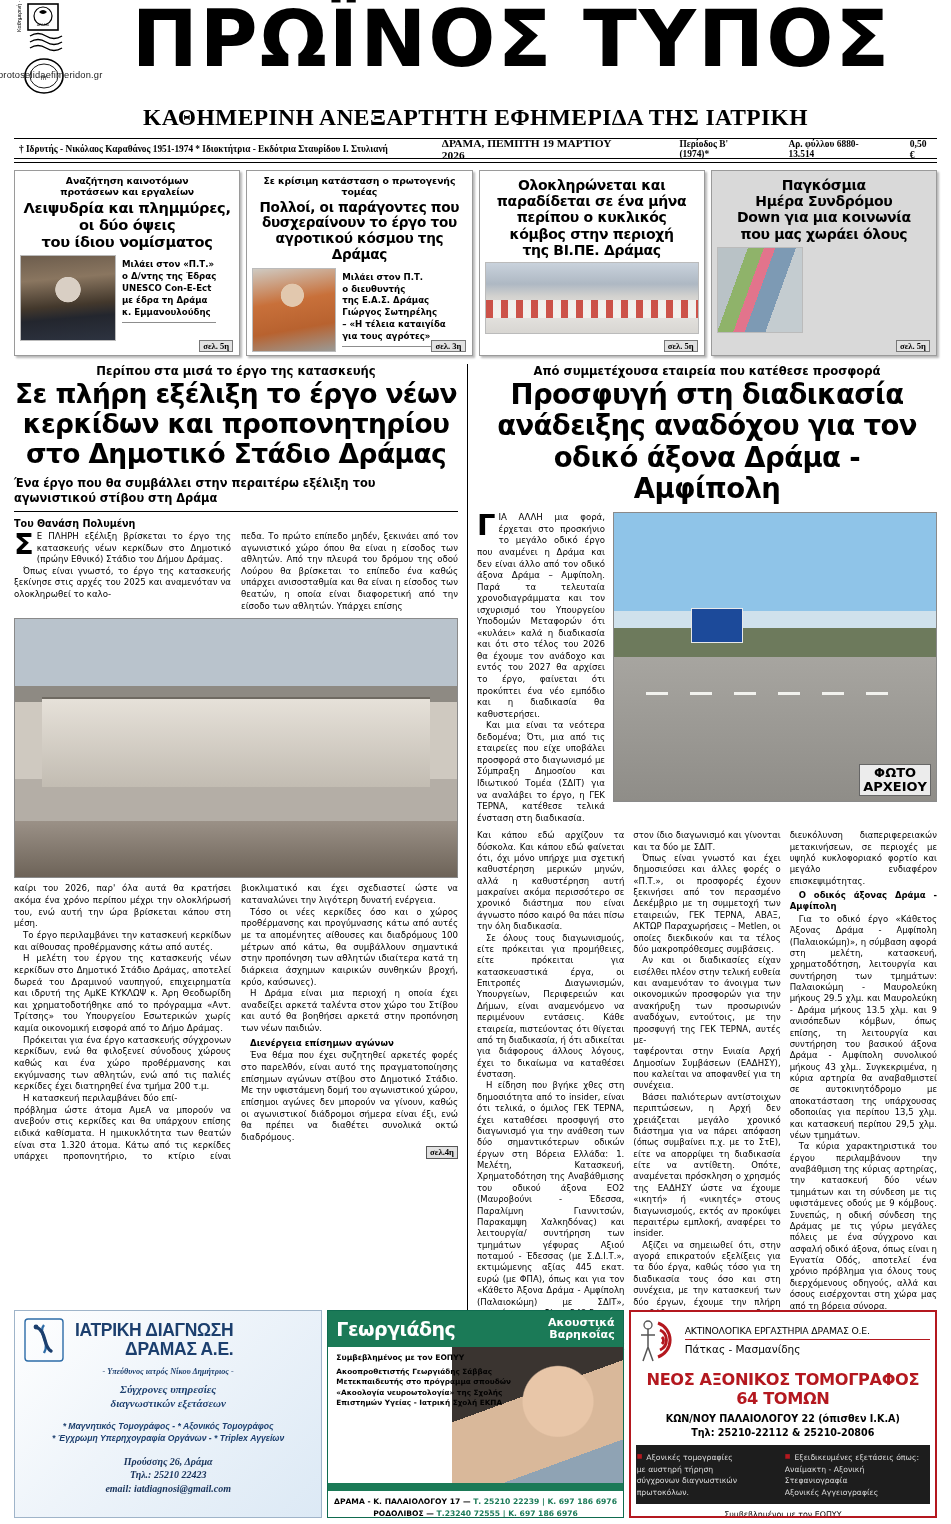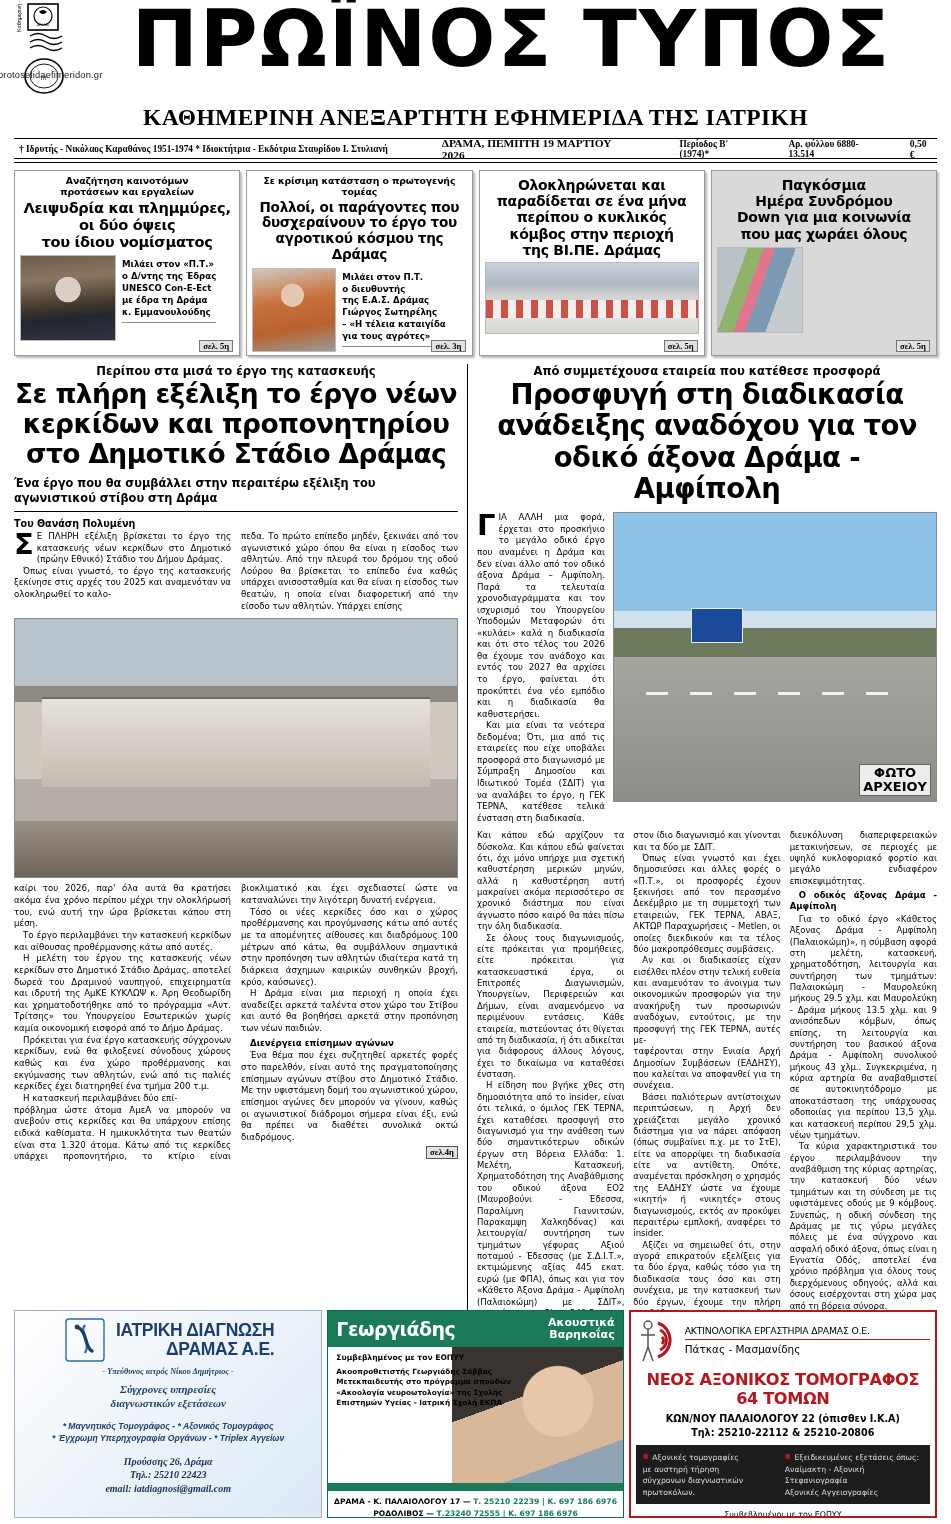--- a/index.html
+++ b/index.html
@@ -27,20 +27,21 @@
   .subname {
     text-align: center; font-family: "Liberation Serif", serif;
     font-weight: 700; font-size: 23.5px; letter-spacing: 0.4px;
     margin-top: 4px; margin-bottom: 7px;
   }
   .infobar {
     border-top: 1.6px solid #000; border-bottom: 1.6px solid #000;
     height: 21px; display: flex; align-items: center;
     font-family: "Liberation Serif", serif; font-weight: 700; font-size: 9.3px;
     padding: 8px 5px;
+    justify-content: flex-end;
   }
   .infobar .founder { flex: 0 0 auto; }
   .infobar .dateline { font-size: 11.4px; margin-left: 54px; }
   .infobar .period { margin-left: 56px; font-size: 9.4px; }
   .infobar .issue { margin-left: 34px; font-size: 9.4px; }
   .infobar .price { margin-left: 32px; font-size: 9.6px; }
   .rule-thin { border-top: 1.1px solid #000; margin-top: 3px; }
 
   
   .teasers { display: flex; gap: 6px; margin-top: 7px; height: 186px; }
@@ -176,21 +177,21 @@
 
   
   .ads { display: flex; gap: 5px; position: absolute; left: 14px; right: 14px; bottom: 6px; height: 208px; }
   .ad { flex: 1; position: relative; overflow: hidden; }
 
   .ad1 {
     border: 1px solid #9fb4c9;
     background: linear-gradient(135deg, #ffffff 0%, #eef4fa 45%, #dce9f5 100%);
     padding: 6px;
   }
-  .ad1 .row { display: flex; align-items: center; justify-content: center; gap: 8px; }
+  .ad1 .row { display: flex; align-items: center; justify-content: flex-start; gap: 8px; }
   .ad1 .logoA { width: 46px; height: 46px; flex: 0 0 46px; }
   .ad1 .t1 {
     font-family: "Liberation Sans", sans-serif; font-weight: 700;
     font-size: 17.5px; color: #1c3f6e; line-height: 1.08; letter-spacing: -0.3px;
   }
   .ad1 .t2 { text-align: center; font-size: 8.2px; color: #1c3f6e; font-style: italic; font-weight: 700; margin-top: 4px; font-family: "Liberation Serif", serif;}
   .ad1 .t3 { text-align: center; font-size: 11px; color: #1c3f6e; font-style: italic; font-weight: 700; margin-top: 7px; line-height: 1.26; font-family: "Liberation Serif", serif;}
   .ad1 .t4 { text-align: center; font-size: 8.6px; color: #1c3f6e; font-style: italic; font-weight: 700; margin-top: 9px; line-height: 1.45; font-family: "Liberation Sans", sans-serif;}
   .ad1 .t5 { text-align: center; font-size: 10px; color: #17325a; font-style: italic; font-weight: 700; margin-top: 10px; line-height: 1.35; font-family: "Liberation Serif", serif;}
   .watermark {
@@ -216,21 +217,21 @@
   .ad2 .phones .g { color: #1b7a57; }
 
   .ad3 { border: 2px solid #b4181f; background: #fff; padding: 5px; }
   .ad3 .row { display: flex; align-items: center; gap: 7px; }
   .ad3 .icon { width: 42px; height: 46px; flex: 0 0 42px; }
   .ad3 .h1 { font-size: 9.3px; font-weight: 400; font-family: "DejaVu Sans", sans-serif; letter-spacing: -0.2px;}
   .ad3 .rule { border-top: 1.4px solid #b4181f; margin: 3px 0; }
   .ad3 .h2 { font-size: 10.5px; font-family: "DejaVu Sans", sans-serif; }
   .ad3 .big { text-align: center; color: #b4181f; font-weight: 700; font-size: 16.2px; margin-top: 7px; font-family: "DejaVu Sans", sans-serif; letter-spacing: -0.4px;}
   .ad3 .addr { text-align: center; font-weight: 700; font-size: 9.6px; line-height: 1.42; margin-top: 4px; font-family: "DejaVu Sans", sans-serif;}
-  .ad3 .dark { background: #1d1d1d; color: #ddd; margin-top: 6px; padding: 6px 7px; display: flex; gap: 4px; }
+  .ad3 .dark { background: #1d1d1d; color: #ddd; margin-top: 6px; padding: 6px 1px; display: flex; gap: 4px; }
   .ad3 .dark div { flex: 1; font-size: 7.7px; line-height: 1.5; font-family: "DejaVu Sans", sans-serif; }
   .ad3 .dark .b::before { content: "■"; color: #b4181f; margin-right: 4px; font-size: 6px; vertical-align: 2px; }
   .ad3 .foot { text-align: center; font-size: 7.9px; line-height: 1.5; margin-top: 5px; font-family: "DejaVu Sans", sans-serif; }
 </style>
 </head>
 <body>
 
 <div class="page">
 
   <div class="masthead">

